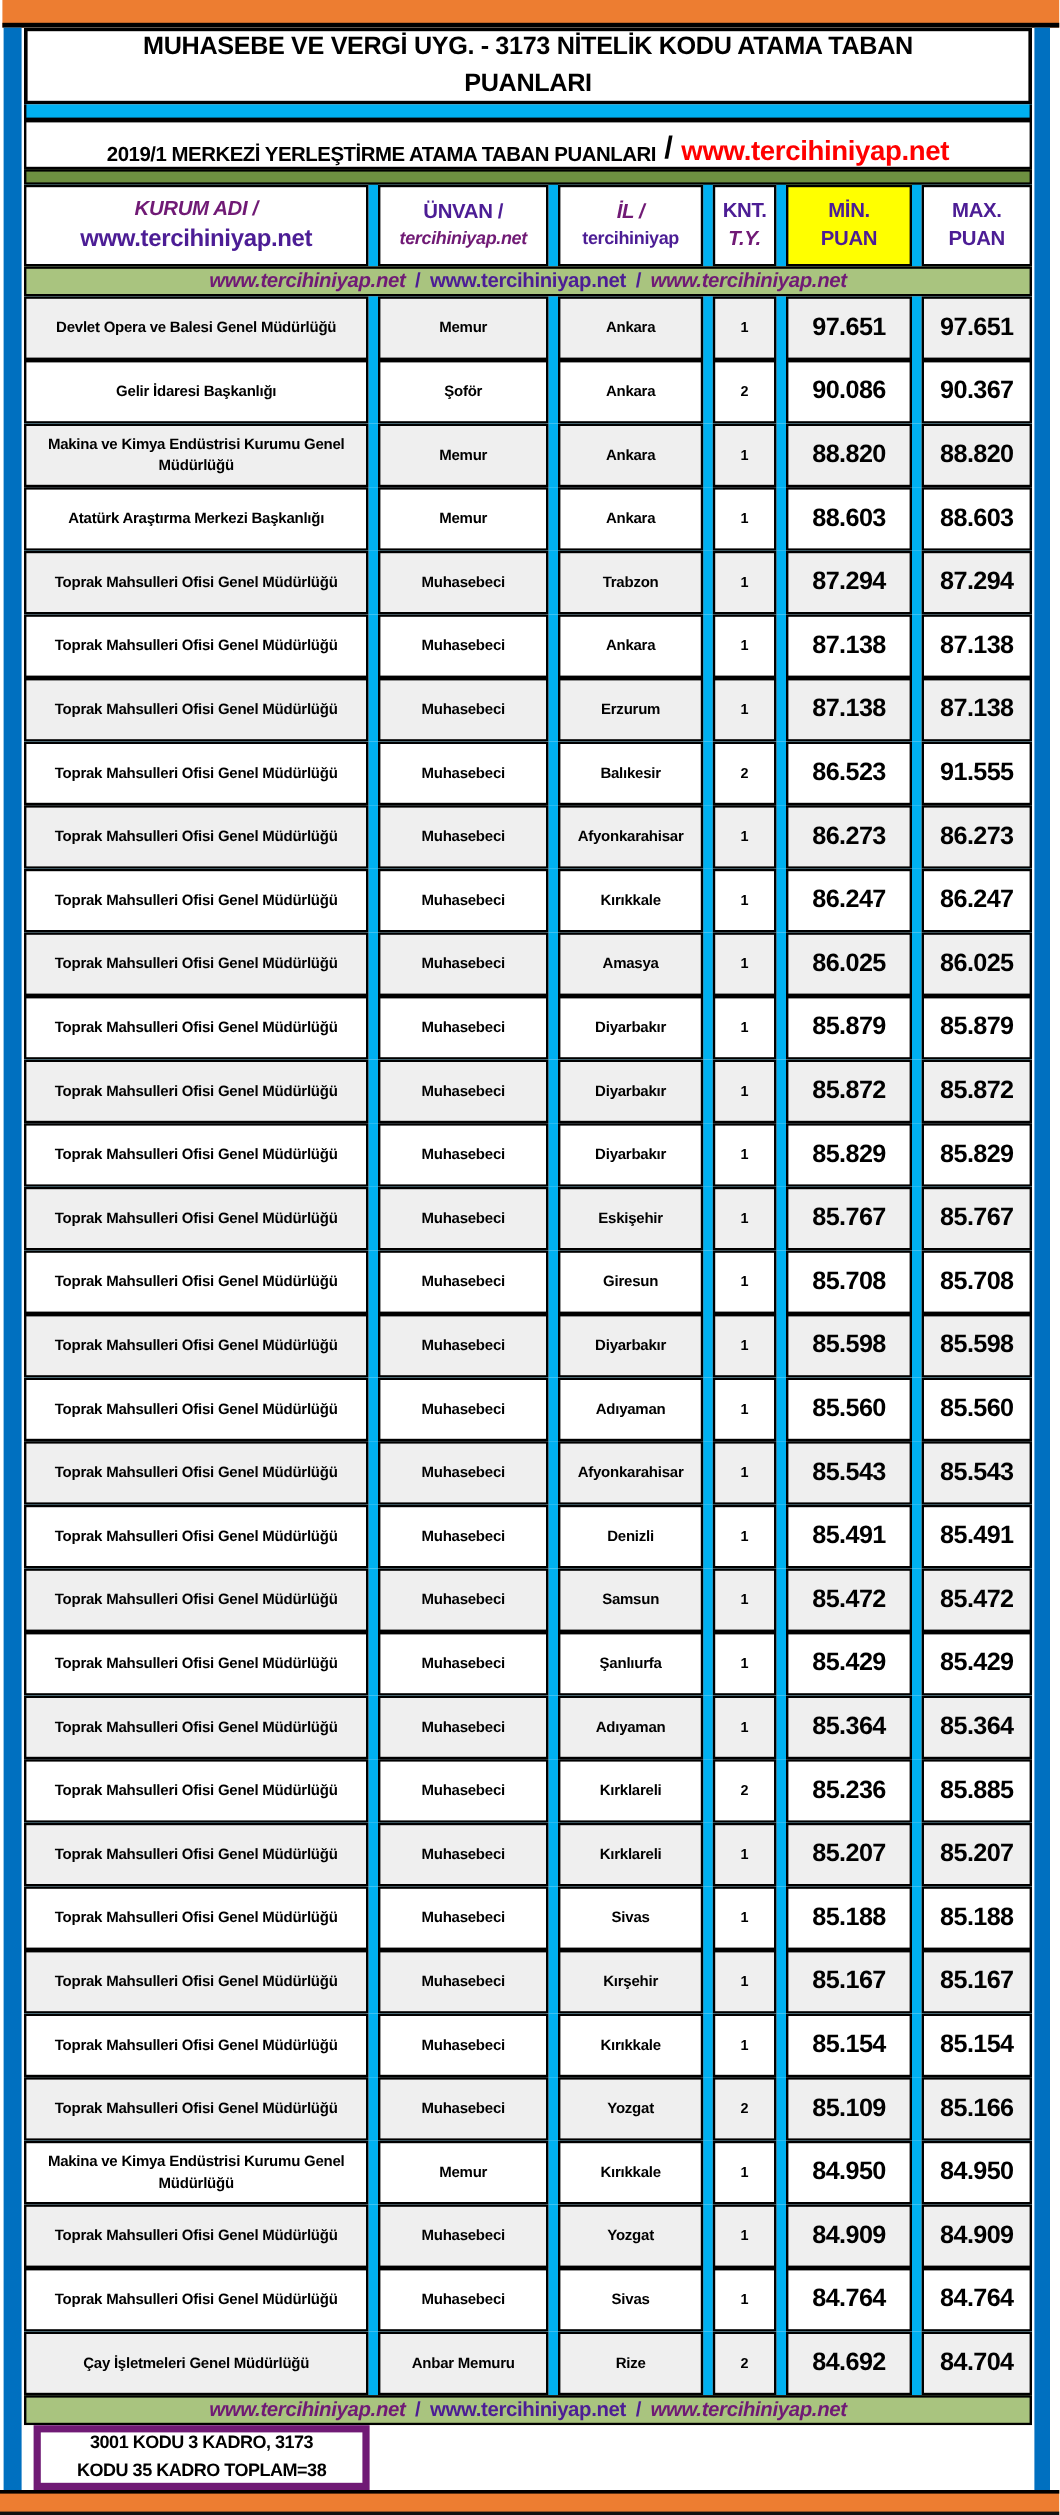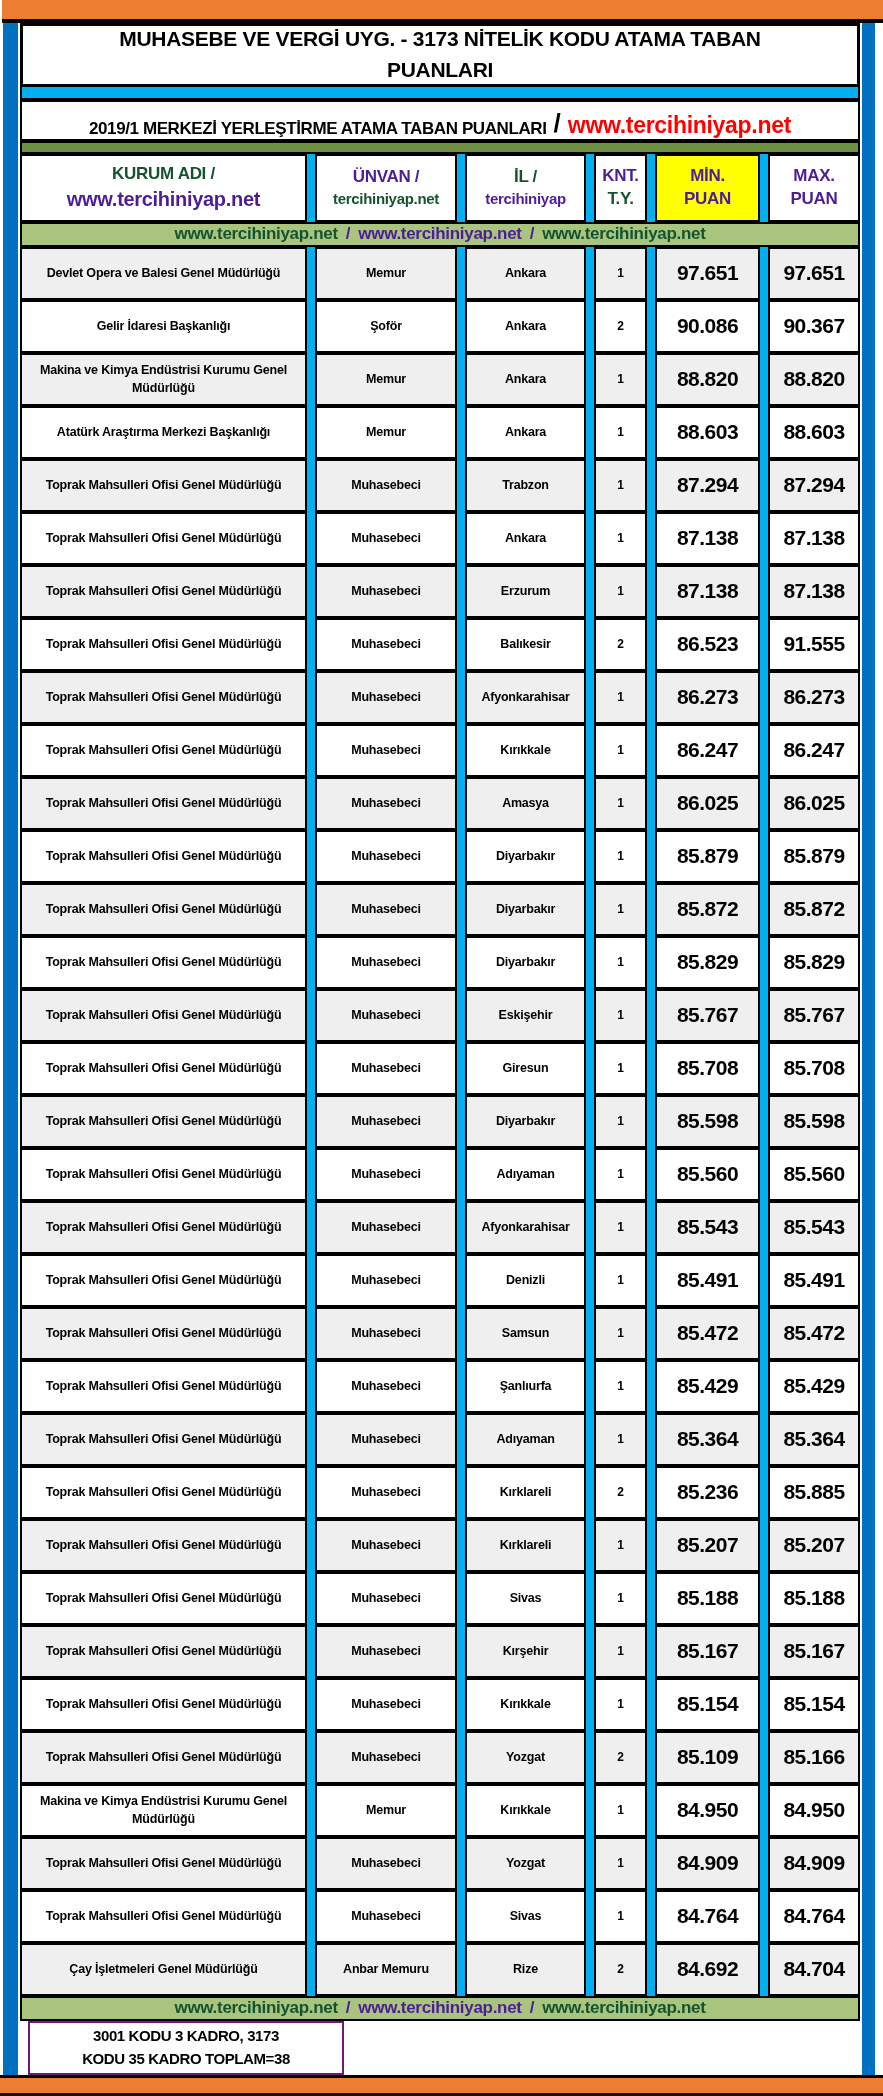--- a/index.html
+++ b/index.html
@@ -55,21 +55,21 @@
   .w-knt   { width: 53px;  margin-left: 8px; }
   .w-min   { width: 105px; margin-left: 8px; }
   .w-max   { width: 92px;  margin-left: 8px; }
 
   
   .thead { height: 68px; }
   .thead .cell { line-height: 1.35; }
   .h-l1 { font-size: 17px; font-weight: bold; letter-spacing: -0.3px; }
   .h-l2 { font-size: 15px; font-weight: bold; letter-spacing: -0.3px; }
   .h-big { font-size: 20px; }
-  .red   { color: #14532d; }
+  .red   { color: #701a75; font-style: italic; }
   .black { color: #4c1d95; }
   .bg-yellow { background: #FFFF00; }
 
   
   .url-band {
     height: 25px; background: #A9C47F; border: 2px solid #000;
     display: flex; align-items: center; justify-content: center; gap: 8px;
     font-size: 17px; font-weight: bold; letter-spacing: -0.3px; white-space: nowrap;
   }
 
@@ -83,21 +83,21 @@
   .d-num   { font-size: 21px;   font-weight: bold; letter-spacing: -0.5px; }
 
   
   .footer-row { display: flex; background: #fff; height: 54px; }
   .f-left {
     width: 566px; border: 3px solid #000; background: #fff;
     display: flex; align-items: center; justify-content: center;
     font-size: 28px; font-weight: bold; letter-spacing: -0.5px;
   }
   .f-right {
-    width: 316px; margin-left: 8px; border: 2px solid #701a75; background: #fff;
+    width: 280px; margin-left: 8px; border: 6px solid #701a75; background: #fff;
     display: flex; flex-direction: column; align-items: center; justify-content: center;
     font-size: 15px; font-weight: bold; line-height: 1.5; letter-spacing: -0.4px;
     text-align: center;
   }
 </style>
 </head>
 <body>
 
 <div class="page">
 

